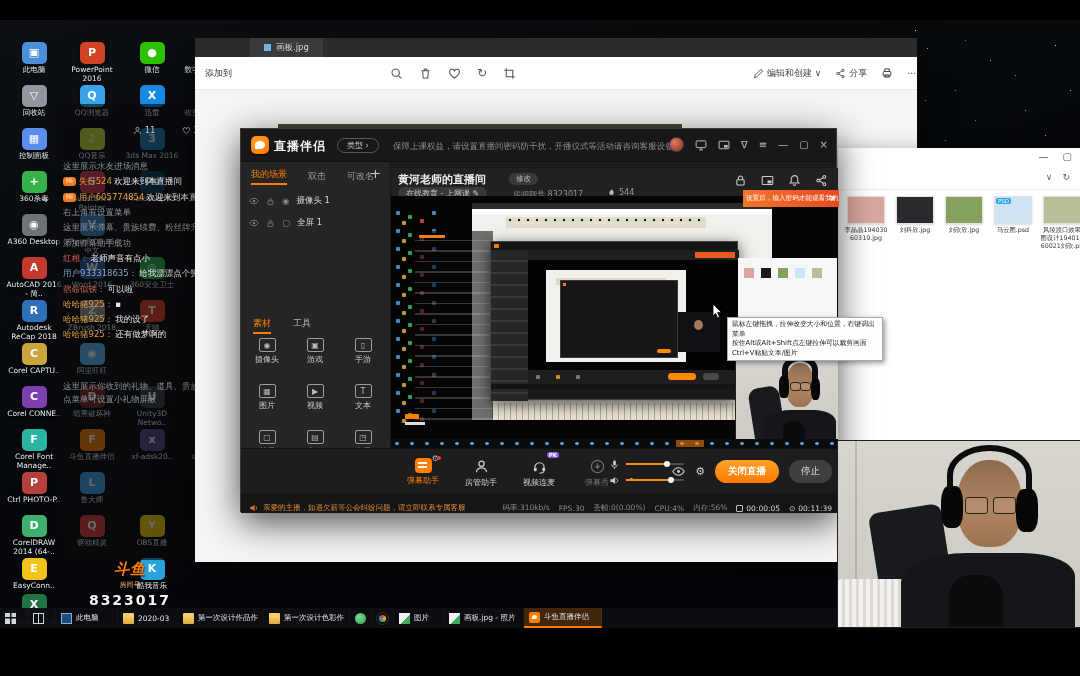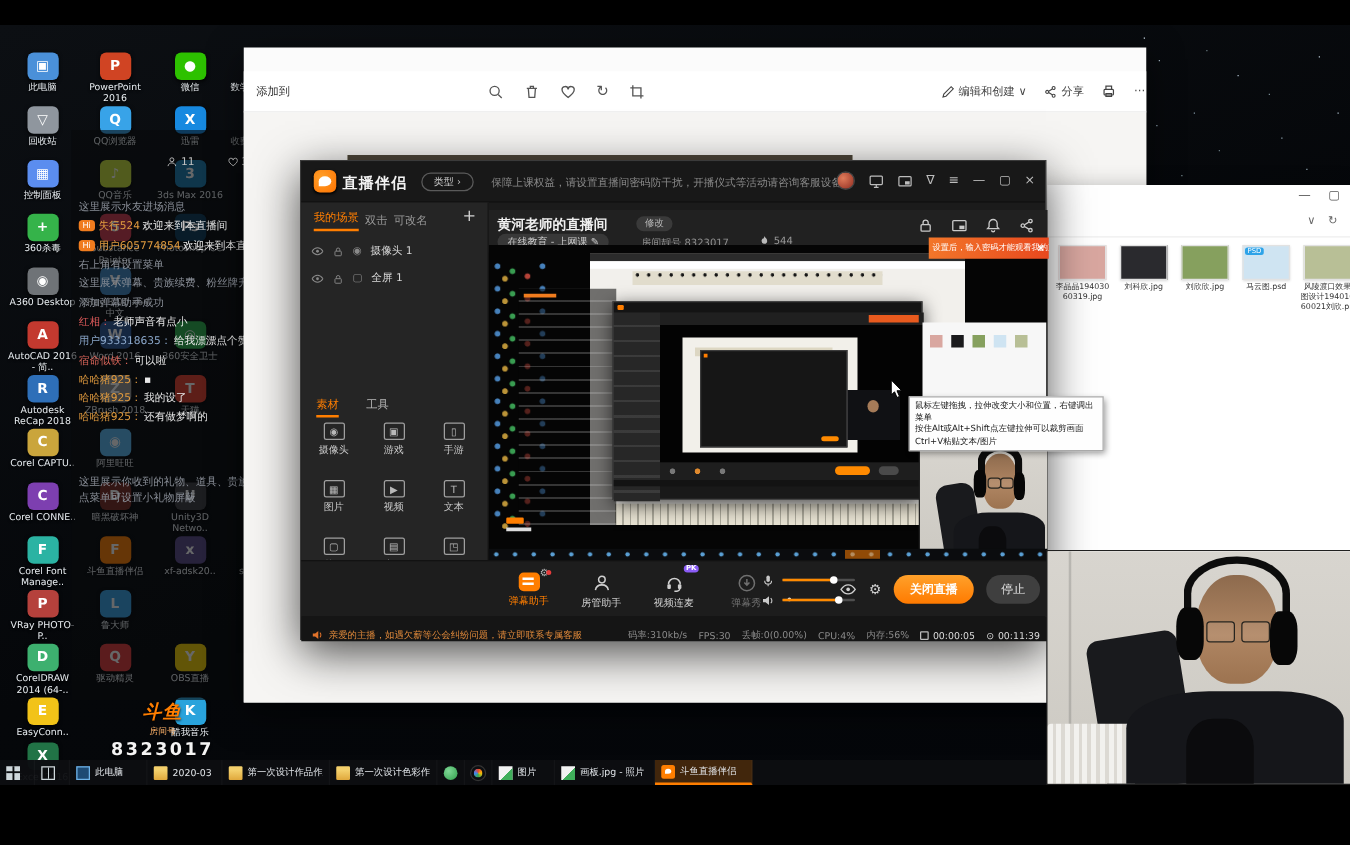--- a/index.html
+++ b/index.html
@@ -91,21 +91,21 @@
 #app .rname{position:absolute;left:7px;top:4px;font-size:11px;font-weight:bold;color:#f0f0f0}
 #app .editpill{position:absolute;left:118px;top:5px;font-size:7.5px;color:#b9b9b9;background:#3a3a3a;border-radius:8px;padding:1px 7px}
 #app .catpill{position:absolute;left:7px;top:19px;font-size:8px;color:#c9c9c9;background:#383838;border-radius:8px;padding:1px 8px}
 #app .roomno{position:absolute;left:122px;top:21px;font-size:8px;color:#8f8f8f}
 #app .heat{position:absolute;left:216px;top:20px;font-size:8px;color:#9a9a9a;display:flex;gap:3px;align-items:center}
 #app .hdr-ic{position:absolute;right:10px;top:6px;display:flex;gap:14px;color:#c9c9c9}
 #app .banner{position:absolute;left:502px;top:61px;width:96px;height:17px;background:linear-gradient(90deg,#f2762a,#e8481e);color:#fff;font-size:6.6px;line-height:17px;padding:0 3px;white-space:nowrap;overflow:hidden;z-index:6}
 #app .banner .bx{float:right;font-size:8px;margin-left:2px;font-weight:bold}
 
 #app .side{position:absolute;left:0;top:33px;width:150px;height:286px;background:#252525;border-right:1px solid #161616}
-#app .stabs{position:absolute;left:10px;top:6px;display:flex;gap:5px;font-size:9px;color:#9a9a9a;align-items:center}
+#app .stabs{position:absolute;left:10px;top:6px;display:flex;gap:21px;font-size:9px;color:#9a9a9a;align-items:center}
 #app .stab-on{color:#ff7e00;border-bottom:2px solid #ff7e00;padding-bottom:2px}
 #app .plus{position:absolute;right:9px;top:4px;color:#cfcfcf;font-size:13px}
 .srow{position:absolute;left:8px;display:flex;gap:7px;align-items:center;font-size:8.5px;color:#d9d9d9}
 .srow .sg{color:#8a8a8a}
 #app .mtabs{position:absolute;left:12px;top:155px;display:flex;gap:22px;font-size:9px;color:#b9b9b9}
 #app .mgrid{position:absolute;left:2px;top:172px;width:146px;display:flex;flex-wrap:wrap}
 .mcell{width:48px;height:46px;text-align:center;color:#c9c9c9}
 .mcell .mi{width:17px;height:14px;margin:4px auto 2px;border:1px solid #9f9f9f;border-radius:2px;font-size:8px;line-height:13px;color:#b9b9b9}
 .mcell .ml{font-size:8px}
 
@@ -342,21 +342,21 @@
       <div class="dicon" style="--x: 6; --y: 366; --c: #7d3fb0;">
       <div class="ig">C</div>
       <div class="il">Corel CONNE..</div>
     </div>
       <div class="dicon" style="--x: 6; --y: 409; --c: #2bb3a3;">
       <div class="ig">F</div>
       <div class="il">Corel Font Manage..</div>
     </div>
       <div class="dicon" style="--x: 6; --y: 452; --c: #b5413c;">
       <div class="ig">P</div>
-      <div class="il">VRay PHOTO-P..</div>
+      <div class="il">Ctrl PHOTO-P..</div>
     </div>
       <div class="dicon" style="--x: 6; --y: 495; --c: #3db06f;">
       <div class="ig">D</div>
       <div class="il">CorelDRAW 2014 (64-..</div>
     </div>
       <div class="dicon" style="--x: 6; --y: 538; --c: #f2c318;">
       <div class="ig">E</div>
       <div class="il">EasyConn..</div>
     </div>
       <div class="dicon" style="--x: 6; --y: 574; --c: #217346;">
@@ -536,20 +536,26 @@
         <span class="cuser">哈哈猪925：</span><span class="ctext">还有做梦啊的</span>
       </div>
       </div>
     <div class="gifthint">
       <div>这里展示你收到的礼物、道具、贵族开通</div>
       <div>点菜单可设置小礼物屏蔽</div>
     </div>
   </div>
 
   <div id="photos">
+    <div class="ptabs">
+      <div class="ptab">
+        <span style="width:7px;height:7px;background:#6fb3e8;display:inline-block"></span>
+        <span>画板.jpg</span>
+      </div>
+    </div>
     <div class="pbar">
       <span class="paddto">添加到</span>
       <span class="pcicons">
         <svg class="ic" width="13" height="13">
             <use href="#i-mag"></use>
           </svg>
         <svg class="ic" width="13" height="13">
             <use href="#i-trash"></use>
           </svg>
         <svg class="ic" width="13" height="13">

